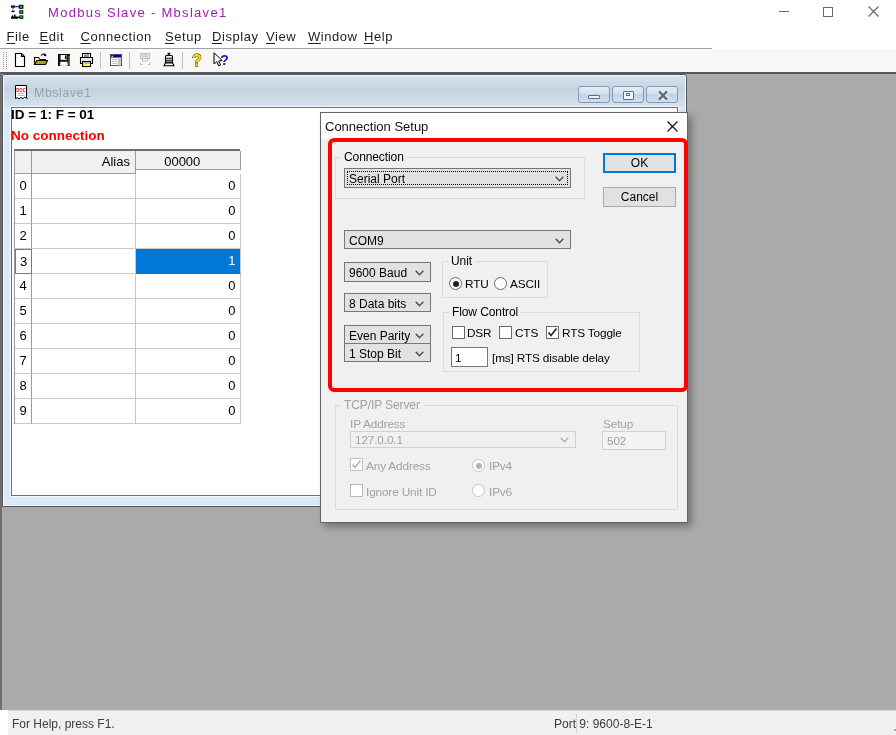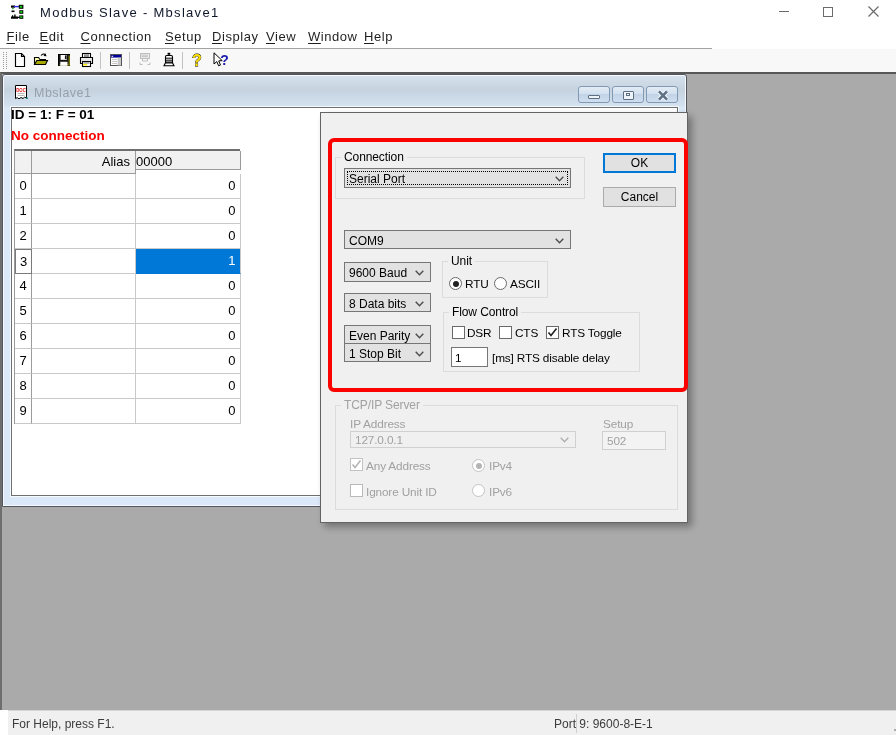--- a/index.html
+++ b/index.html
@@ -2,21 +2,21 @@
 <html><head>
 <meta charset="utf-8">
 <style>
 * { margin:0; padding:0; box-sizing:border-box; }
 html,body { width:896px; height:735px; overflow:hidden; }
 body { font-family:"Liberation Sans",sans-serif; position:relative; background:#ffffff; }
 .abs { position:absolute; }
 
 
 #titlebar { left:0; top:0; width:896px; height:25px; background:#ffffff; }
-#apptitle { left:40px; top:5px; font-size:13px; letter-spacing:1.3px; color:#0f172a; }
+#apptitle { left:48px; top:5px; font-size:13px; letter-spacing:1.3px; color:#a21caf; }
 .capbtn { color:#6b6b6b; }
 
 
 #menubar { left:0; top:25px; width:712px; height:24px; background:#ffffff; border-bottom:1px solid #a2a2a2; }
 .mi { position:absolute; top:4px; font-size:13px; color:#1f1f1f; letter-spacing:0.55px; }
 .mi u { text-decoration:underline; text-underline-offset:2px; }
 
 
 #toolbar { left:0; top:49px; width:896px; height:24px; background:#f8f8f8; }
 .tsep { position:absolute; top:3px; width:1px; height:17px; background:#c3c3c3; }
@@ -193,21 +193,21 @@
       <path d="M2 1.3 L10 9.7 M10 1.3 L2 9.7" stroke="#f2f6fb" stroke-width="4.6"></path>
       <path d="M2 1.3 L10 9.7 M10 1.3 L2 9.7" stroke="#5f7184" stroke-width="2.6"></path>
     </svg>
   </div>
   <div class="abs" id="client">
     <span class="abs" id="idline">ID = 1: F = 01</span>
     <span class="abs" id="nocon">No connection</span>
     <div class="abs" id="grid">
     <div class="gc gh c0" style="top:0;height:23px"></div>
     <div class="gc gh c1" style="top:0;height:23px;text-align:right;padding-right:5px;line-height:22px">Alias</div>
-    <div class="gc gh c2" style="top:0;height:19px;text-align:left;padding-right:11px;line-height:22px">00000</div>
+    <div class="gc gh c2" style="top:0;height:19px;text-align:center;padding-right:11px;line-height:22px">00000</div>
     <div class="gc grh c0" style="top:23px;height:25px">0</div>
     <div class="gc gd c1" style="top:23px;height:25px"></div>
     <div class="gc gd c2" style="top:23px;height:25px">0</div>
     <div class="gc grh c0" style="top:48px;height:25px">1</div>
     <div class="gc gd c1" style="top:48px;height:25px"></div>
     <div class="gc gd c2" style="top:48px;height:25px">0</div>
     <div class="gc grh c0" style="top:73px;height:25px">2</div>
     <div class="gc gd c1" style="top:73px;height:25px"></div>
     <div class="gc gd c2" style="top:73px;height:25px">0</div>
     <div class="gc grh c0" style="top:98px;height:25px;border:1px solid #7a7a7a">3</div>
@@ -229,20 +229,26 @@
     <div class="gc gd c1" style="top:223px;height:25px"></div>
     <div class="gc gd c2" style="top:223px;height:25px">0</div>
     <div class="gc grh c0" style="top:248px;height:25px">9</div>
     <div class="gc gd c1" style="top:248px;height:25px"></div>
     <div class="gc gd c2" style="top:248px;height:25px">0</div>
     </div>
   </div>
 </div>
 
 <div class="abs" id="dialog">
+  <div class="abs" id="dlgtitle">
+    <span class="abs" id="dlgtext">Connection Setup</span>
+    <svg class="abs" style="left:346px;top:8px" width="11" height="11" viewBox="0 0 11 11">
+      <path d="M0.5 0.5 L10.5 10.5 M10.5 0.5 L0.5 10.5" stroke="#1a1a1a" stroke-width="1.3"></path>
+    </svg>
+  </div>
 
   <div class="grp" style="left:14px;top:44px;width:250px;height:42px">
     <span class="grplbl">Connection</span>
   </div>
   <div class="combo" style="left:23px;top:55px;width:227px;height:20px">
     <div class="abs" style="left:2px;top:2px;right:2px;bottom:2px;border:1px dotted #000"></div>
     <span class="txt">Serial Port</span>
       <svg class="chev" width="9" height="6" viewBox="0 0 9 6">
         <path d="M0.7 0.8 L4.5 4.8 L8.3 0.8" fill="none" stroke="#4e4e4e" stroke-width="1.4"></path>
       </svg>

